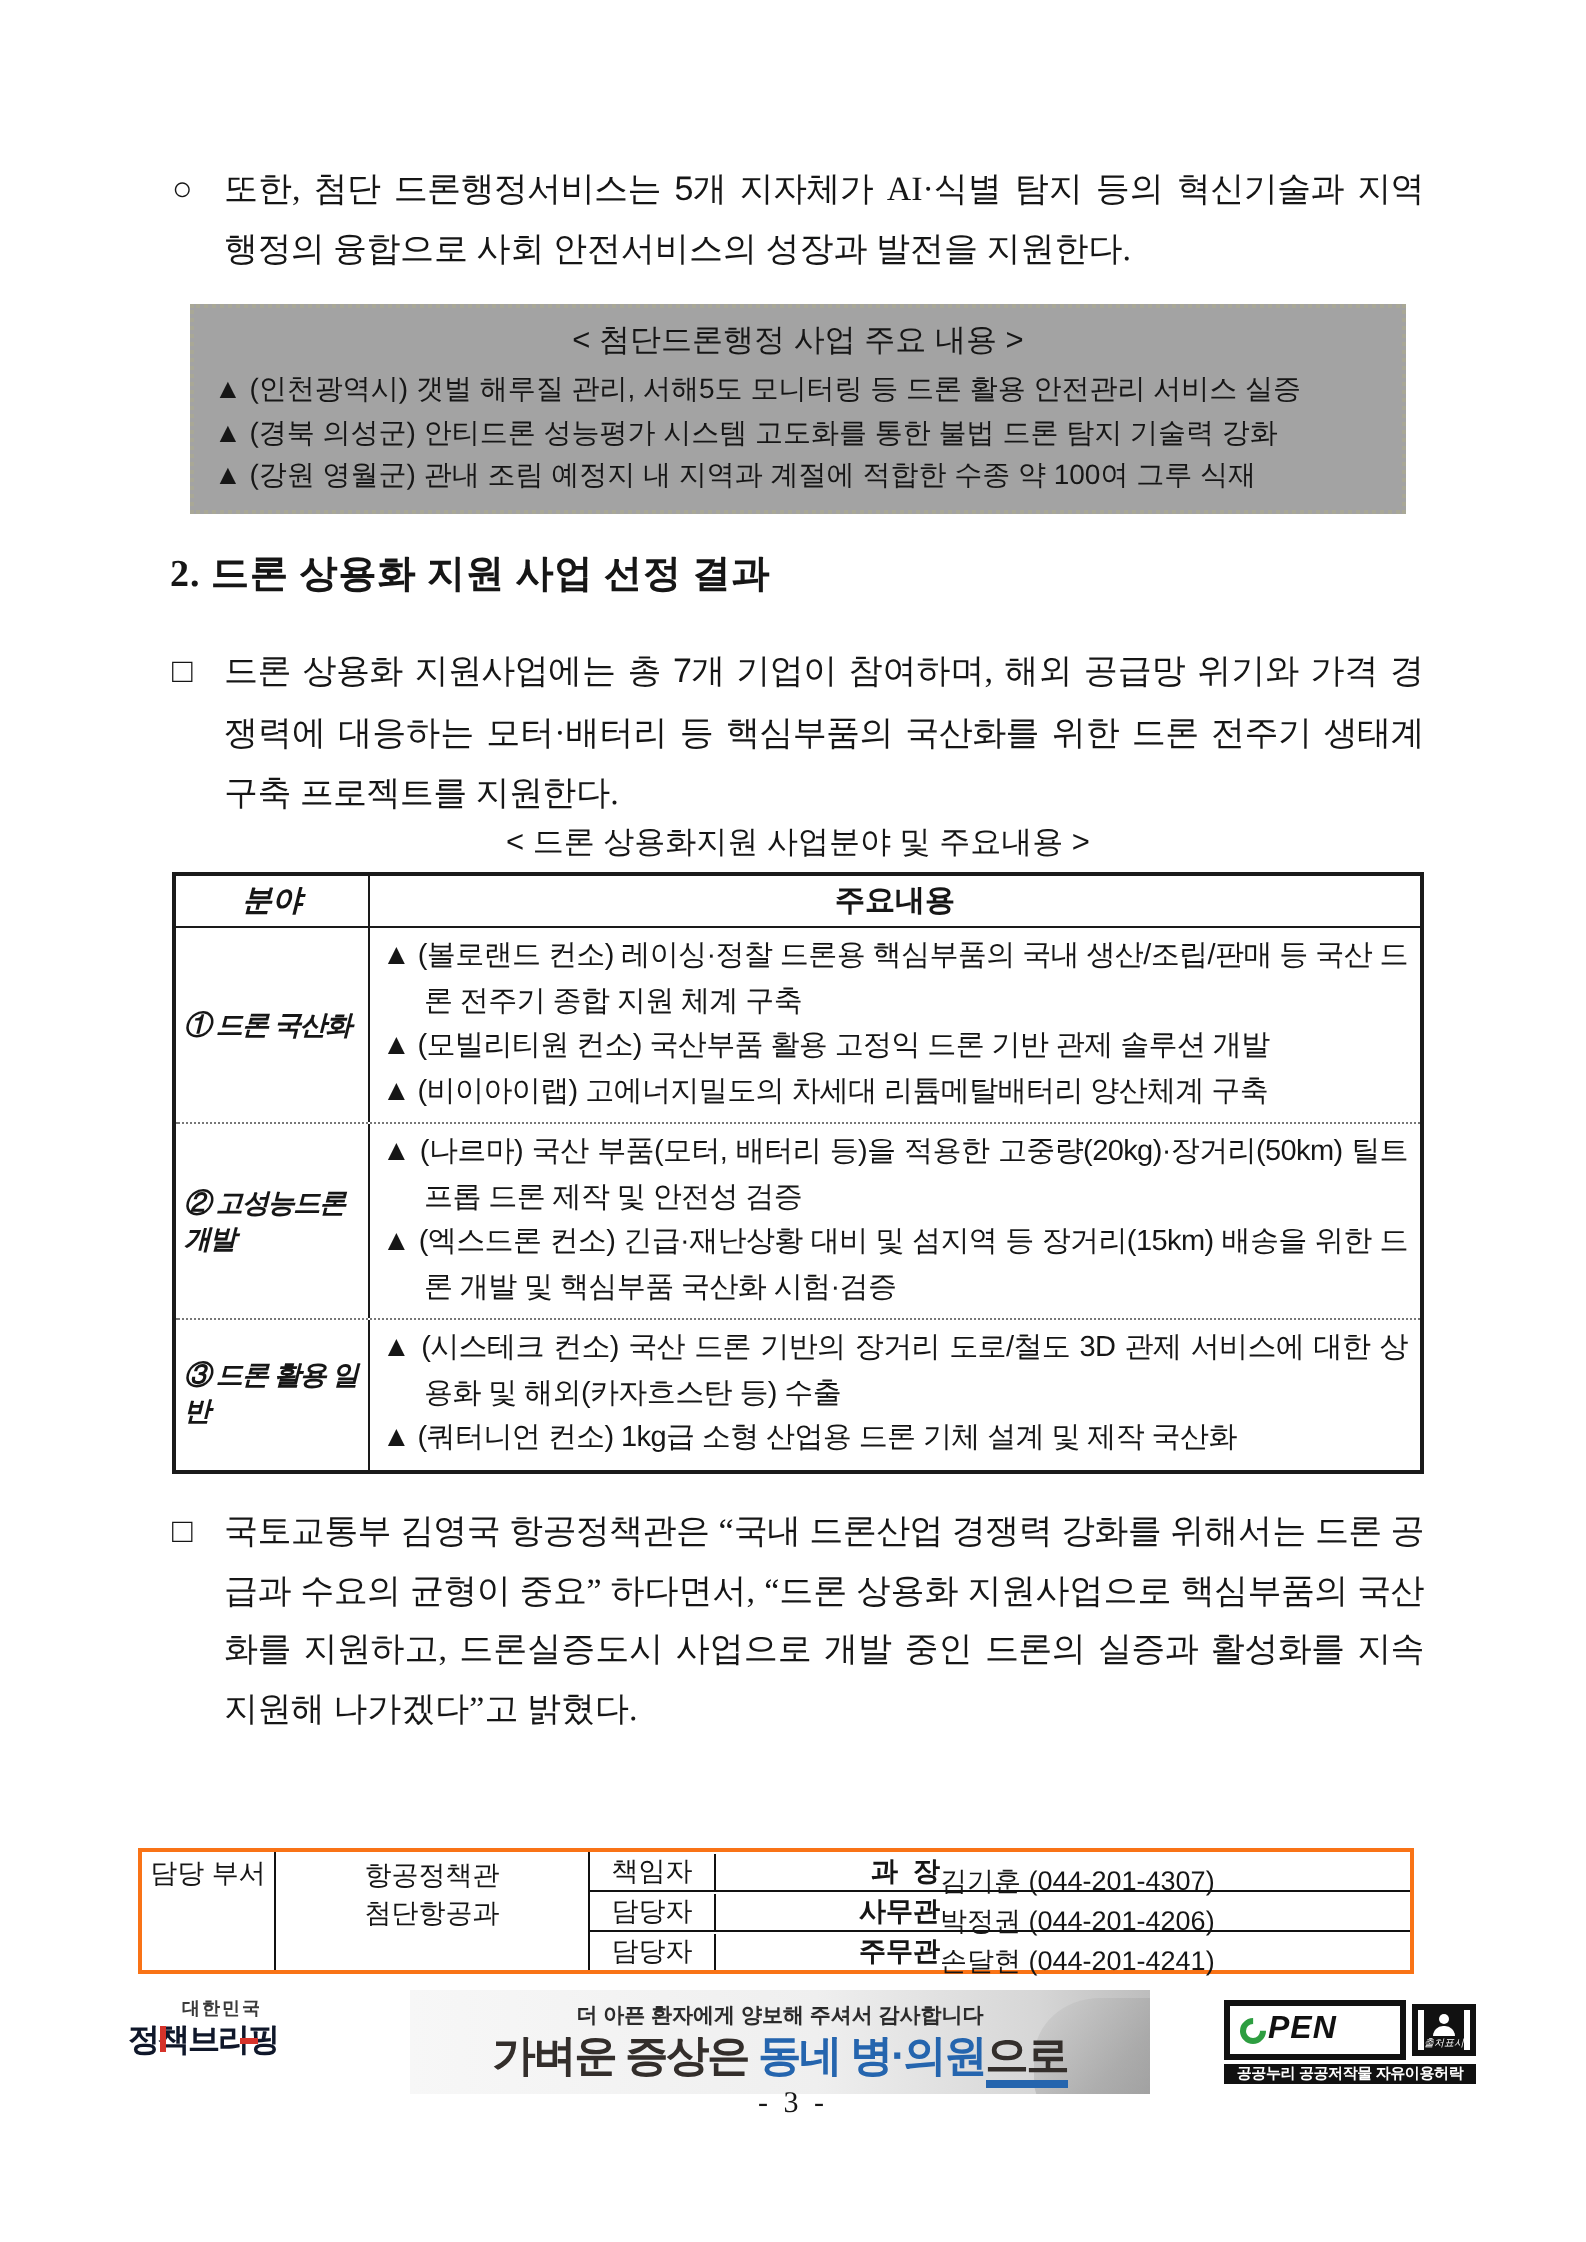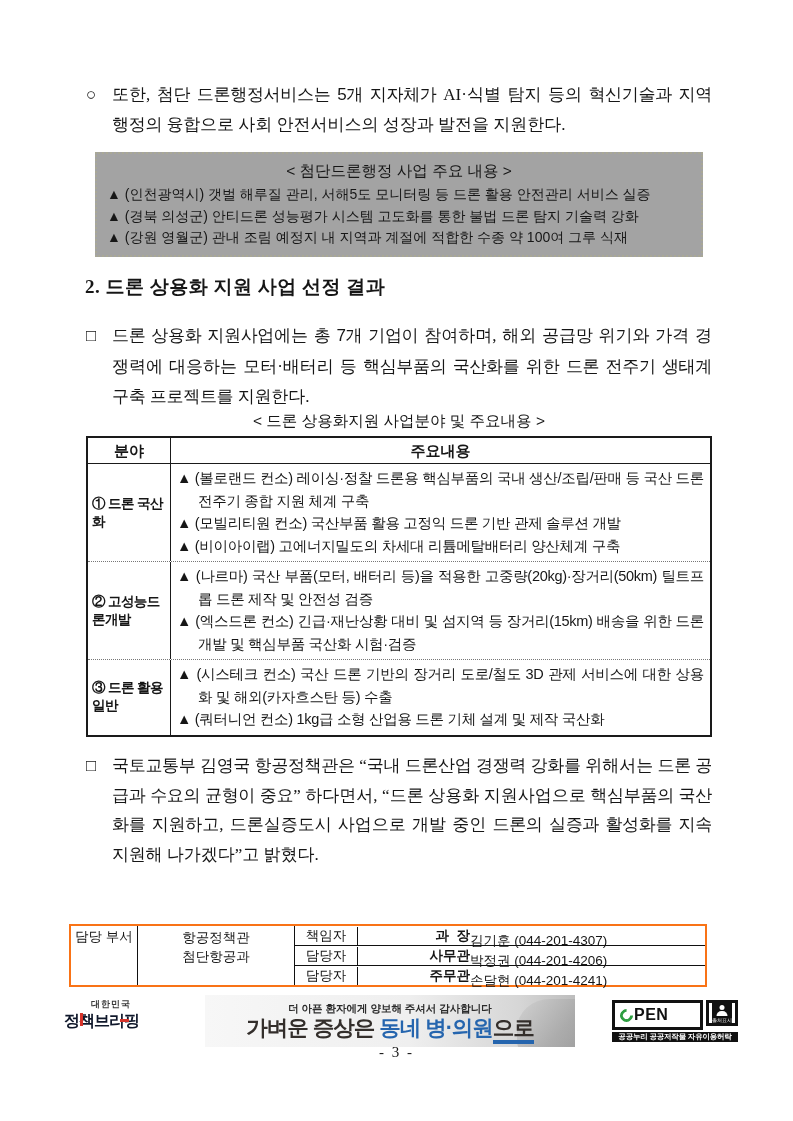--- a/index.html
+++ b/index.html
@@ -38,21 +38,21 @@
   .tcaption {
     position:absolute; left:86px; top:411px; width:626px; text-align:center;
     font-family:"Liberation Sans", sans-serif; font-size:15.5px;
   }
   .dtable {
     position:absolute; left:86px; top:436px; width:626px; box-sizing:border-box;
     border:2px solid #1a1a1a; font-family:"Liberation Sans", sans-serif;
   }
   .dt-head { display:flex; border-bottom:1.5px solid #1a1a1a; font-weight:bold; text-align:center; }
   .dt-head .hcell { font-size:15px; line-height:25px; }
-  .col-cat  { width:83px; border-right:1px solid #1a1a1a; box-sizing:border-box; flex:none; }
+  .col-cat  { width:97px; border-right:1px solid #1a1a1a; box-sizing:border-box; flex:none;font-style:italic; }
   .col-main { flex:1; }
   .drow { display:flex; }
   .drow + .drow { border-top:1.5px dotted #777; }
   .drow .col-cat {
     display:flex; align-items:center; padding-left:4px;
     font-weight:bold; font-size:13.5px; letter-spacing:-0.6px;
   }
   .cell-items { flex:1; padding:3px 6px 4px 6px; }
   .cell-items p {
     margin:0; font-size:14.5px; line-height:22.5px; text-align:justify;
@@ -90,21 +90,21 @@
   }
   .banner-photo {
     position:absolute; right:-8px; top:4px; width:66px; height:60px;
     background:linear-gradient(135deg,#cfcfcf 0%,#9f9f9f 60%,#8a8a8a 100%);
     border-radius:50% 10% 40% 30%; opacity:0.65;
   }
   .banner-line1 { font-size:10.5px; font-weight:bold; color:#2b2b2b; line-height:13px; z-index:1; }
   .banner-line2 { font-size:21.5px; font-weight:bold; letter-spacing:-1px; line-height:26px; z-index:1; }
 
   .open-mark { position:absolute; left:612px; top:1000px; width:126px; font-family:"Liberation Sans", sans-serif; }
-  .open-row  { display:flex; gap:3px; align-items:flex-start; }
+  .open-row  { display:flex; gap:3px; align-items:center;font-style:italic; }
   .open-box  { border:3px solid #111; background:#fff; height:24px; padding:0 5px; display:flex; align-items:center; gap:1px; flex:1; }
   .o-ring    { width:13px; height:13px; border-radius:50%; border:3.5px solid #2e9e41; border-top-color:transparent; transform:rotate(45deg); box-sizing:border-box; flex:none; }
   .pen       { font-weight:bold; font-size:16px; letter-spacing:0.5px; color:#111; }
   .badge-box { border:3px solid #111; background:#fff; width:26px; flex:none; display:flex; align-items:center; justify-content:center; }
   .person-box{ width:20px; height:20px; background:#111; position:relative; }
   .person-box::before { content:""; position:absolute; top:2px; left:50%; transform:translateX(-50%); width:5px; height:5px; border-radius:50%; background:#fff; }
   .person-box::after  { content:""; position:absolute; top:8px; left:50%; transform:translateX(-50%); width:11px; height:5px; border-radius:5px 5px 0 0; background:#fff; }
   .badge-label { position:absolute; bottom:0.5px; left:0; right:0; text-align:center; color:#fff; font-size:5px; line-height:5px; }
   .open-bar  { margin-top:2px; background:#111; color:#fff; font-size:7.5px; line-height:10px; text-align:center; font-weight:bold; letter-spacing:-0.2px; }
 

